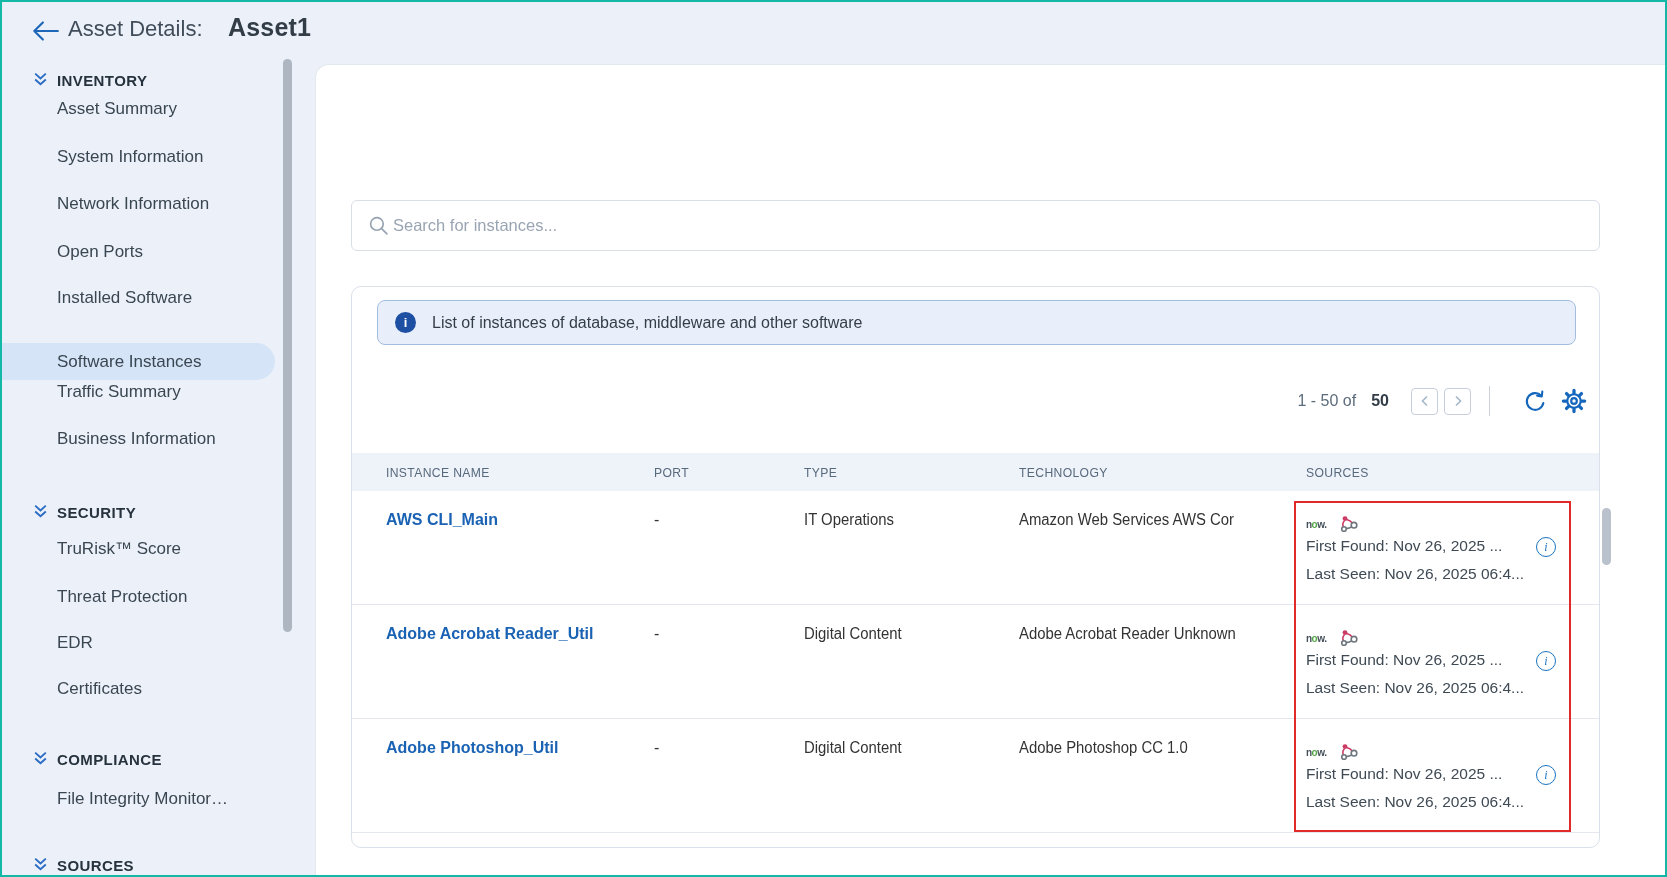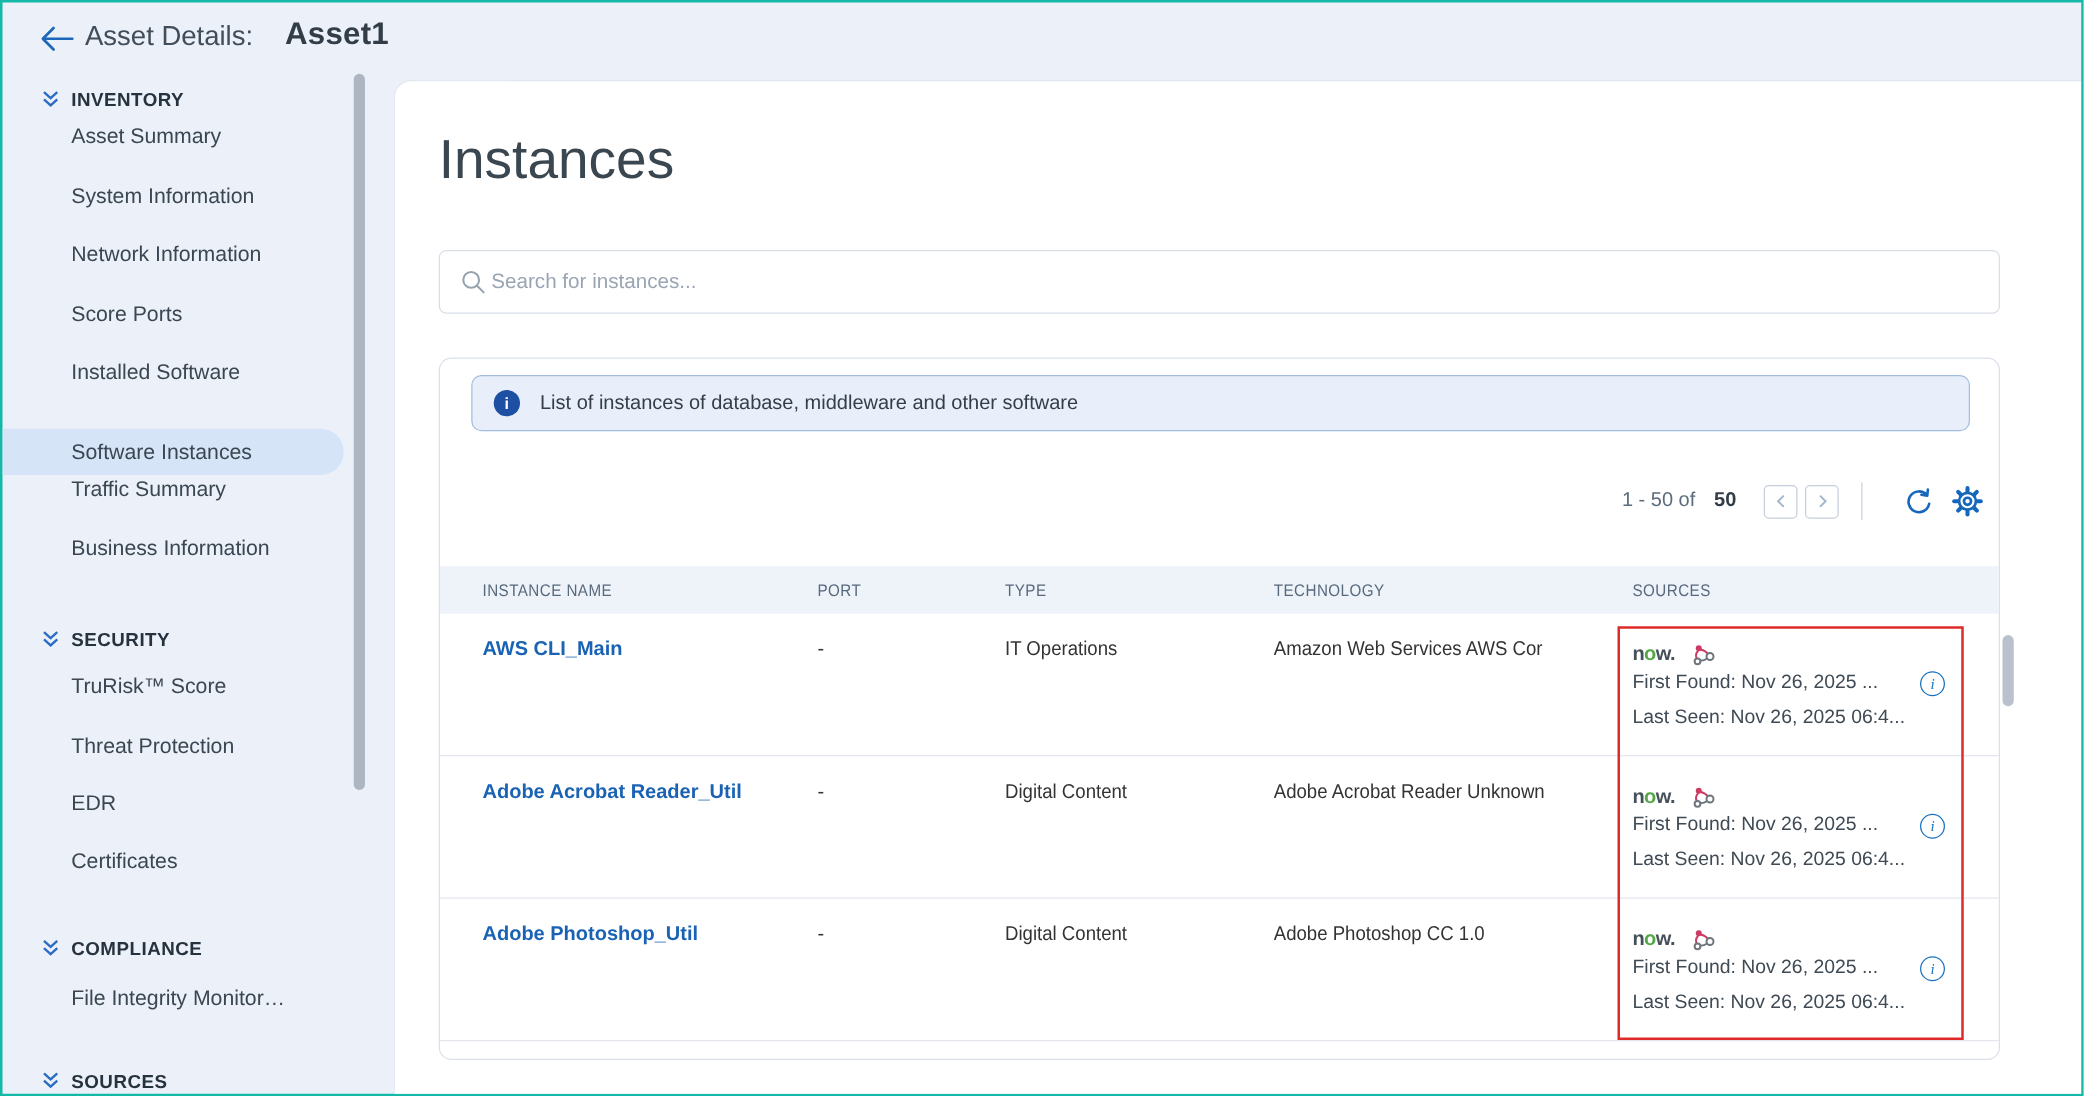--- a/index.html
+++ b/index.html
@@ -73,21 +73,21 @@
     font-size: 13.5px; color: #57697d; letter-spacing: .4px;
     transform: scaleX(.9); transform-origin: 0 50%; white-space: nowrap;
   }
   .row { position: absolute; left: 0; width: 100%; height: 114px; border-bottom: 1px solid #e4e8ee; }
   .cell { position: absolute; top: 20px; font-size: 16px; color: #333; white-space: nowrap; }
   .cell.cond { transform: scaleX(.93); transform-origin: 0 0; }
   .name-link { font-weight: bold; color: #1a62b3; cursor: pointer; text-decoration: none; }
   .tech { width: 268px; overflow: hidden; }
   .src { position: absolute; left: 954px; top: 0; width: 240px; height: 114px; }
   .src-logos { position: absolute; left: 0; top: 24px; display: flex; align-items: center; }
-  .now-logo { font-size: 16px; font-weight: bold; letter-spacing: -.5px; color: #45505a; }
+  .now-logo { font-size: 10px; font-weight: bold; letter-spacing: -.5px; color: #45505a; }
   .now-logo .o { color: #56a746; }
   .conn-ic { margin-left: 10px; display: inline-flex; }
   .src-line { position: absolute; left: 0; font-size: 15.5px; color: #3f4a54; white-space: nowrap; }
   .ff { top: 46px; } .ls { top: 74px; }
   .info-ic {
     position: absolute; left: 1184px; width: 20px; height: 20px; border: 1.5px solid #1a73c0; border-radius: 50%;
     color: #1a73c0; font-size: 12px; display: flex; align-items: center; justify-content: center; cursor: pointer;
     font-family: "Liberation Serif", serif; font-style: italic; top: 46px;
   }
   .red-box { position: absolute; left: 942px; top: 214px; width: 277px; height: 331px; border: 2px solid #e02a2a; z-index: 5; pointer-events: none; }
@@ -122,21 +122,21 @@
     <div class="side-row item" style="top:87px">
         <span class="lbl">Asset Summary</span>
       </div>
     <div class="side-row item" style="top:135px">
         <span class="lbl">System Information</span>
       </div>
     <div class="side-row item" style="top:182px">
         <span class="lbl">Network Information</span>
       </div>
     <div class="side-row item" style="top:230px">
-        <span class="lbl">Score Ports</span>
+        <span class="lbl">Open Ports</span>
       </div>
     <div class="side-row item" style="top:276px">
         <span class="lbl">Installed Software</span>
       </div>
     <div class="side-row item selected" style="top:341px">
         <span class="lbl">Software Instances</span>
       </div>
     <div class="side-row item" style="top:370px">
         <span class="lbl">Traffic Summary</span>
       </div>
@@ -186,21 +186,20 @@
             <path d="M3 8 L8 12.5 L13 8" fill="none" stroke="#2b6cc4" stroke-width="1.8"></path>
           </svg>
       </span>
       <span class="lbl">SOURCES</span>
     </div>
 
     <div class="side-scroll"></div>
   </div>
 
   <div class="main-card">
-    <div class="main-title">Instances</div>
 
     <div class="search-box">
       <svg width="21" height="21" viewBox="0 0 20 20">
         <circle cx="8.5" cy="8.5" r="6" fill="none" stroke="#97a3b1" stroke-width="1.6"></circle>
         <line x1="13.2" y1="13.2" x2="18" y2="18" stroke="#97a3b1" stroke-width="1.6" stroke-linecap="round"></line>
       </svg>
       <input type="text" placeholder="Search for instances..." style="">
     </div>
 
     <div class="inner-card">

